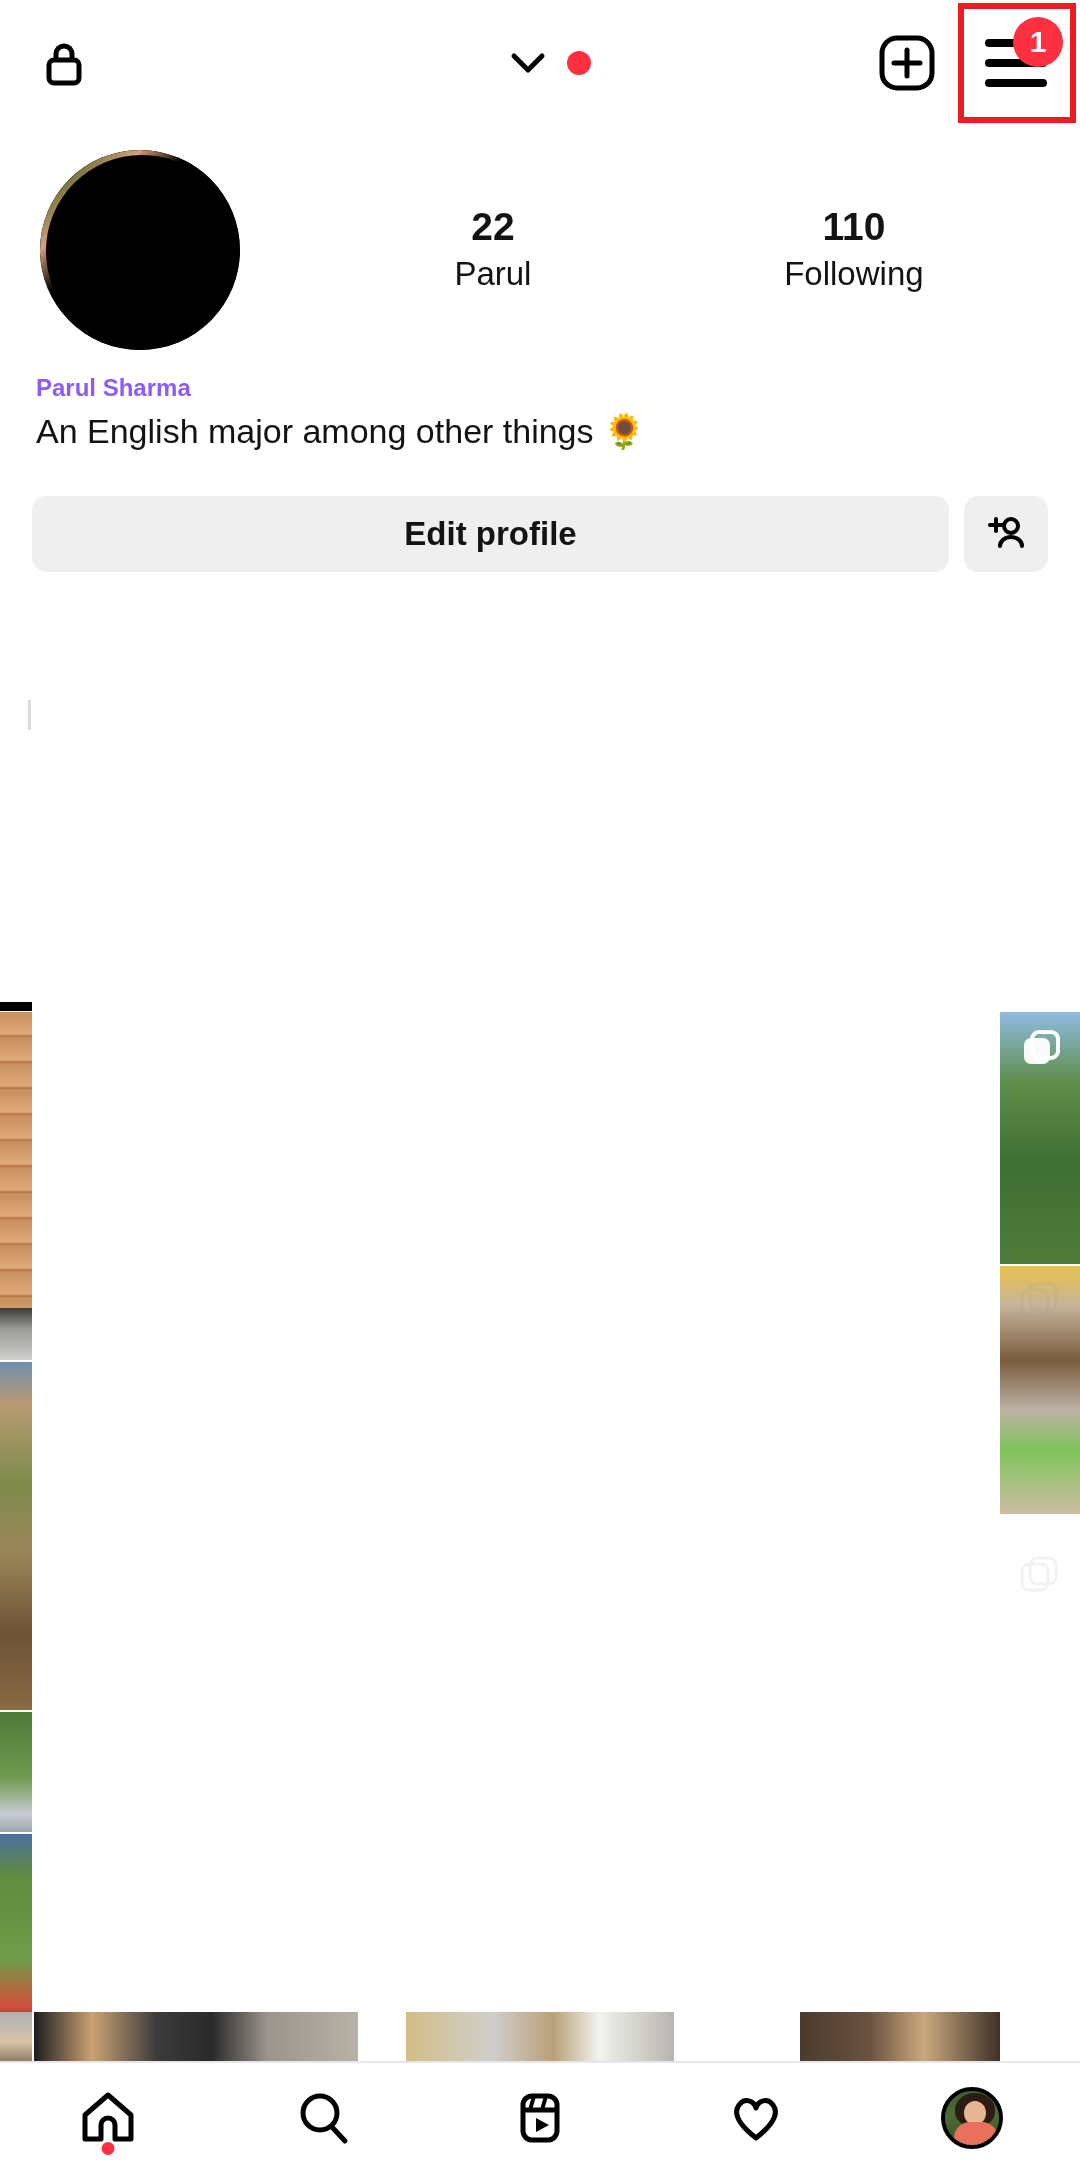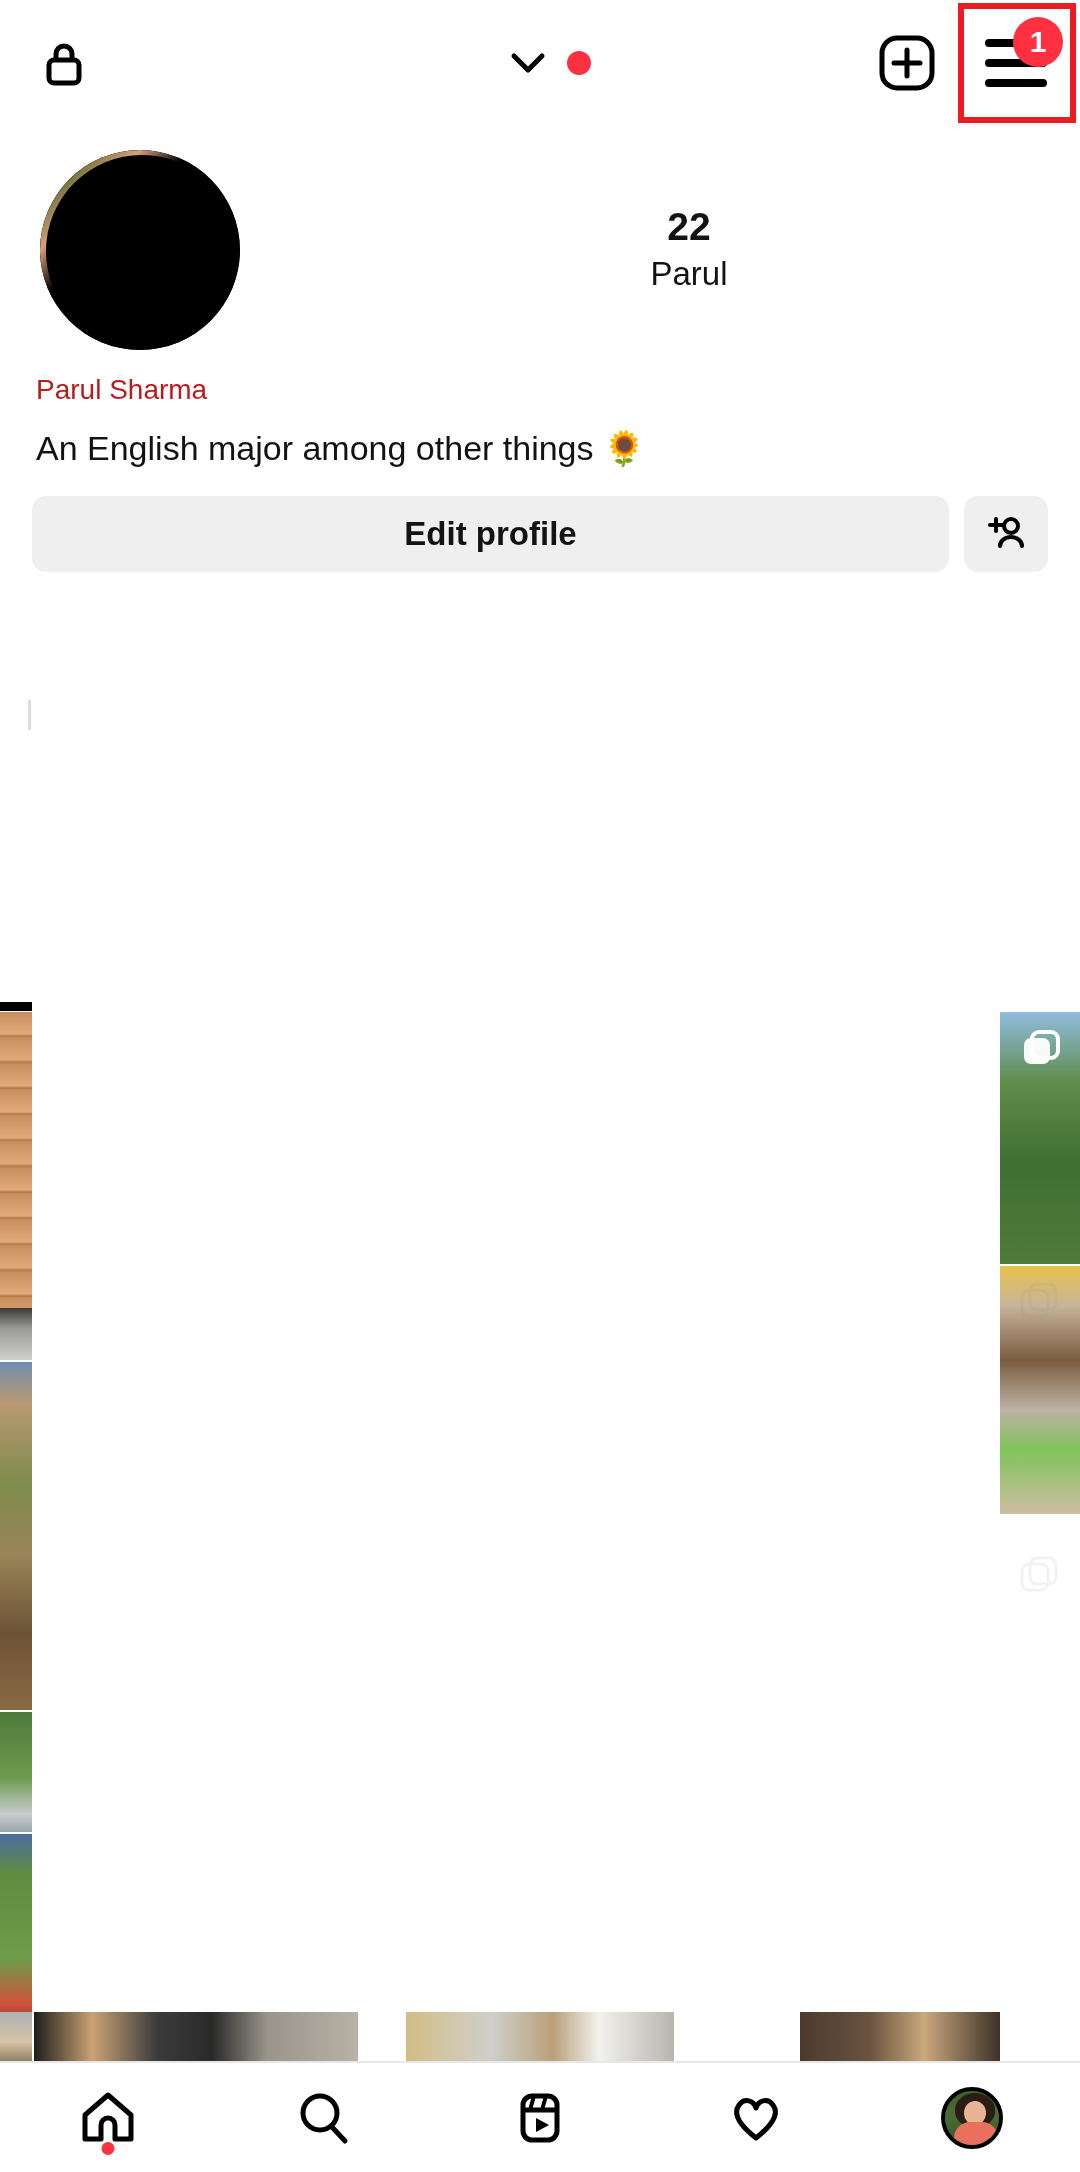--- a/index.html
+++ b/index.html
@@ -130,26 +130,26 @@
   .stat .lbl {
     font-size: 33px; color: #131313; line-height: 1.35;
   }
 
   
   .nameblock {
     position: absolute; top: 372px; left: 36px;
     width: 900px;
   }
   .fullname {
-    font-size: 28px; font-weight: normal; color: #b91c1c;
+    font-size: 24px; font-weight: bold; color: #8b5cf6;
     line-height: 1.3;
   }
   .bio {
     font-size: 34px; color: #131313; line-height: 1.35;
-    margin-top: 18px;
+    margin-top: 6px;
   }
 
   
   .btnrow {
     position: absolute; top: 496px; left: 32px;
     width: 1016px; height: 76px;
     display: flex; gap: 15px;
   }
   .edit-btn {
     flex: 1;
@@ -325,20 +325,24 @@
     <div class="avatar-big">
       <div class="avatar-rim"></div>
       <div class="avatar-black"></div>
     </div>
 
     <div class="stats">
       <div class="stat">
         <div class="num">22</div>
         <div class="lbl">Parul</div>
       </div>
+      <div class="stat">
+        <div class="num">110</div>
+        <div class="lbl">Following</div>
+      </div>
     </div>
   </div>
 
   <div class="nameblock">
     <div class="fullname">Parul Sharma</div>
     <div class="bio">An English major among other things 🌻</div>
   </div>
 
   <div class="btnrow">
     <div class="edit-btn">Edit profile</div>

